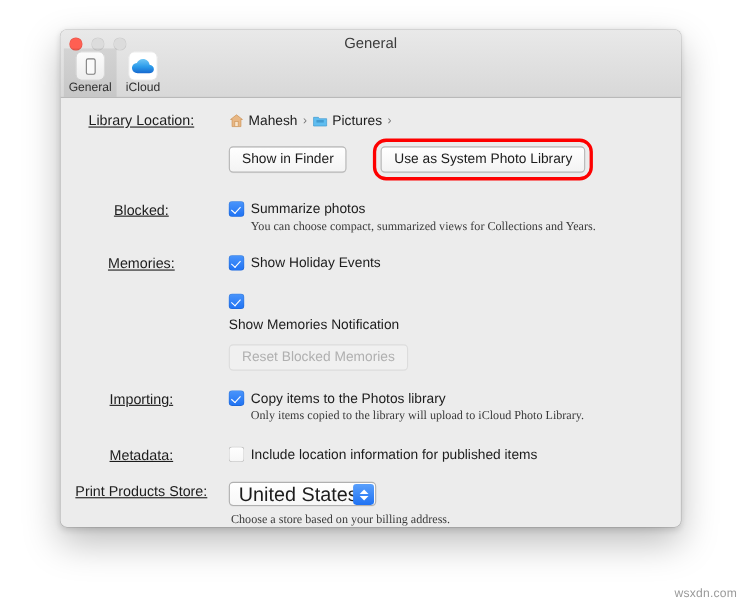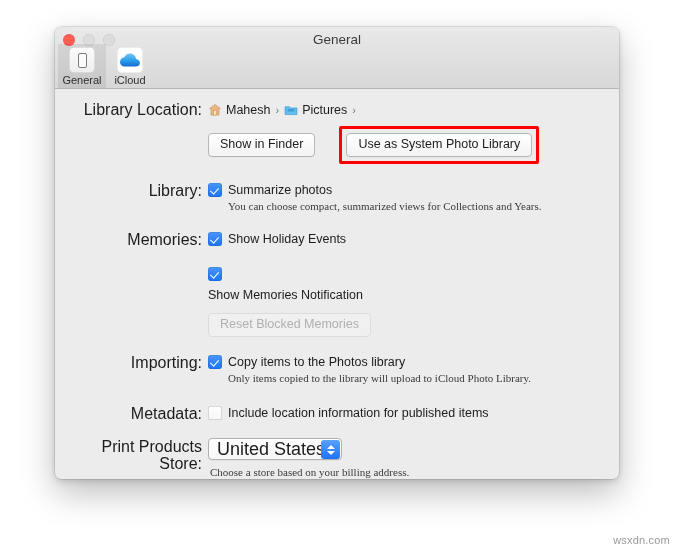--- a/index.html
+++ b/index.html
@@ -84,26 +84,27 @@
   
   #content {
     position: relative;
     padding-top: 12px;
     height: 390px;
   }
 
   .row { display: flex; align-items: flex-start; margin-bottom: 0; }
   .row-label {
     width: 153px;
-    text-align: right;
+    text-align: center;
     padding-right: 6px;
-    font-size: 16px;
+    font-size: 13px;
     color: #1c1c1c;
     line-height: 17px;
     flex: 0 0 153px;
+    text-decoration: underline;
   }
   .row-field { flex: 1 1 auto; padding-left: 0; }
 
   
   #breadcrumb { display: flex; align-items: center; gap: 4px; height: 17px; }
   .crumb { display: flex; align-items: center; gap: 4px; }
   .crumb-text { font-size: 12.5px; color: #1c1c1c; }
   .crumb-sep { font-size: 11px; color: #767676; margin: 0 1px; }
   .crumb-icon { width: 14px; height: 14px; display: block; }
 
@@ -127,21 +128,21 @@
     border-color: #dcdcdc;
     box-shadow: none;
   }
   #button-row { display: flex; align-items: center; gap: 20px; margin-top: 8px; }
 
   
   #sys-photo-lib-wrap {
     position: relative;
     padding: 4px;
     border: 3px solid #fe0000;
-    border-radius: 2px;
+    border-radius: 12px;
     margin-left: 4px;
   }
 
   
   .cb-line { display: flex; align-items: flex-start; gap: 6px; }
   .cb {
     width: 14px; height: 14px;
     border-radius: 3px;
     flex: 0 0 14px;
     margin-top: 1px;
@@ -303,21 +304,21 @@
           <button class="btn">Show in Finder</button>
           <div id="sys-photo-lib-wrap">
             <button class="btn">Use as System Photo Library</button>
           </div>
         </div>
 
       </div>
     </div>
 
     <div class="row gap-photos">
-      <div class="row-label">Library:</div>
+      <div class="row-label">Blocked:</div>
       <div class="row-field">
         <div class="cb-line">
           <div class="cb on"></div>
           <div class="cb-label">Summarize photos</div>
         </div>
         <div class="helper">You can choose compact, summarized views for Collections and Years.</div>
       </div>
     </div>
 
     <div class="row gap-memories">

